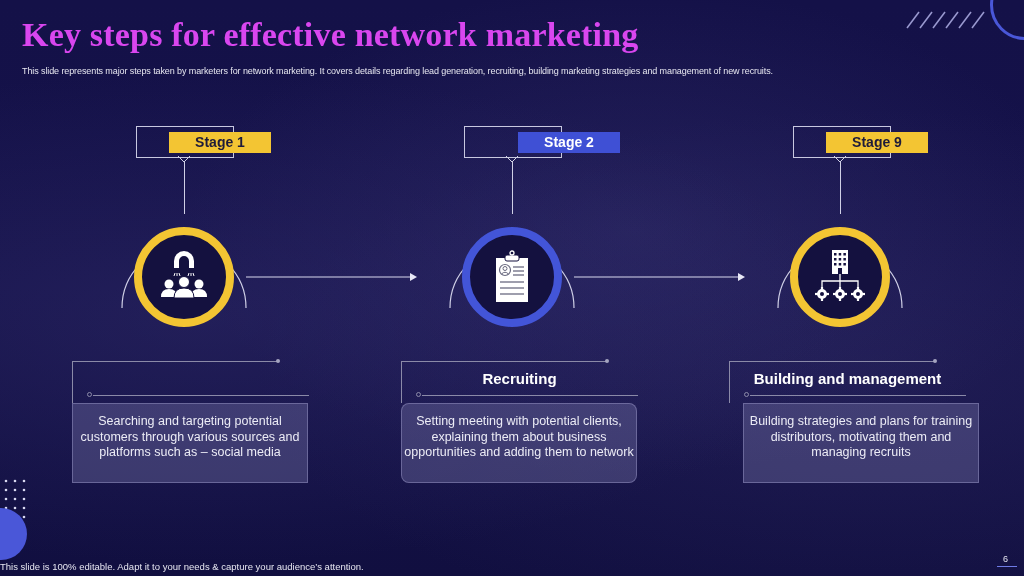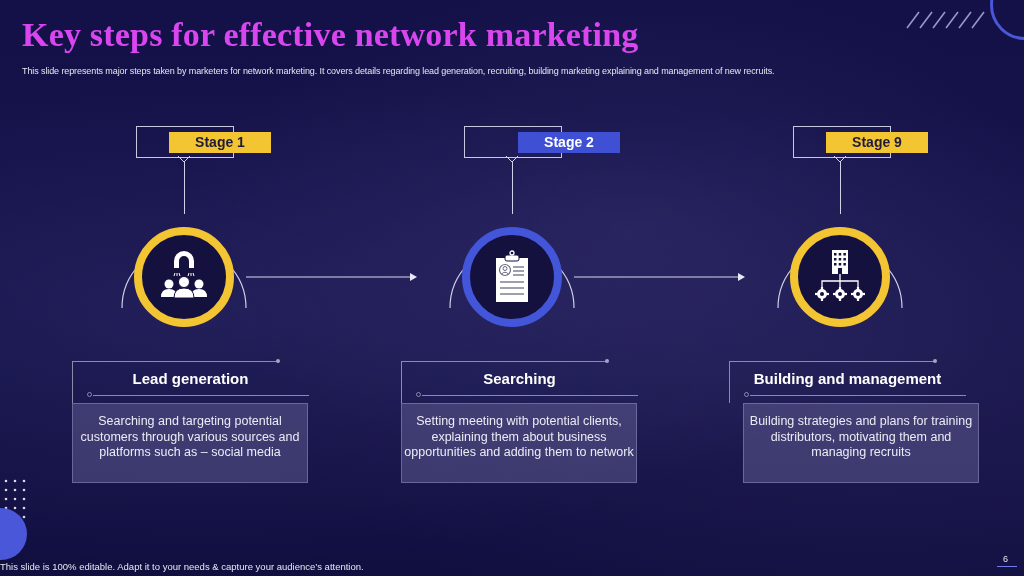--- a/index.html
+++ b/index.html
@@ -82,21 +82,21 @@
       position: absolute; left: 1003px; top: 554px; font-size: 9px; color: #e6e6f0;
     }
     .page-line { position: absolute; left: 997px; top: 566px; width: 20px; height: 1px; background: #6f7be6; }
   </style>
 </head>
 <body>
 
 <div class="bg"></div>
 
 <div class="title">Key steps for effective network marketing</div>
-<div class="subtitle">This slide represents major steps taken by marketers for network marketing. It covers details regarding lead generation, recruiting, building marketing explaining and management of new recruits.</div>
+<div class="subtitle">This slide represents major steps taken by marketers for network marketing. It covers details regarding lead generation, recruiting, building marketing strategies and management of new recruits.</div>
 
 <svg class="hatch" width="90" height="22" viewBox="0 0 90 22">
   <g stroke="#9a9ad0" stroke-width="1.6">
     <line x1="2" y1="20" x2="14" y2="4"></line>
     <line x1="15" y1="20" x2="27" y2="4"></line>
     <line x1="28" y1="20" x2="40" y2="4"></line>
     <line x1="41" y1="20" x2="53" y2="4"></line>
     <line x1="54" y1="20" x2="66" y2="4"></line>
     <line x1="67" y1="20" x2="79" y2="4"></line>
   </g>
@@ -155,21 +155,20 @@
         <path d="M18,49 Q18,39 28,39 Q38,39 38,49 Z" fill="#fff" stroke="#14113f" stroke-width="1"></path>
     </svg>
   </div>
   <svg class="arrow" style="left:246px;" width="172" height="12">
     <line x1="0" y1="6" x2="164" y2="6" stroke="#d8d8ee" stroke-width="1.2"></line>
     <polygon points="164,2 171,6 164,10" fill="#e8e8f6"></polygon>
   </svg>
   <div class="card-top" style="left:72px;">
     <div class="line-top" style="width:204px;"></div>
     <div class="dot-r" style="left:203px;"></div>
-    <div class="card-heading">Lead generation</div>
     <div class="dot-l"></div>
     <div class="line-bot" style="width:216px;"></div>
   </div>
   <div class="card-body" style="left:72px;">Searching and targeting potential customers through various sources and platforms such as – social media</div>
 </div>
 
 <div>
   <div class="stage-tag-frame" style="left:464px;"></div>
   <div class="stage-tag blue" style="left:482px;">Stage 2</div>
   <svg class="tag-notch" style="left:506px;" width="12" height="8">
@@ -197,25 +196,25 @@
       </g>
     </svg>
   </div>
   <svg class="arrow" style="left:574px;" width="172" height="12">
     <line x1="0" y1="6" x2="164" y2="6" stroke="#d8d8ee" stroke-width="1.2"></line>
     <polygon points="164,2 171,6 164,10" fill="#e8e8f6"></polygon>
   </svg>
   <div class="card-top" style="left:401px;">
     <div class="line-top" style="width:204px;"></div>
     <div class="dot-r" style="left:203px;"></div>
-    <div class="card-heading">Searching</div>
+    <div class="card-heading">Recruiting</div>
     <div class="dot-l"></div>
     <div class="line-bot" style="width:216px;"></div>
   </div>
-  <div class="card-body" style="left:401px;">Setting meeting with potential clients, explaining them about business opportunities and adding them to network</div>
+  <div class="card-body" style="left:401px;border-radius:8px;">Setting meeting with potential clients, explaining them about business opportunities and adding them to network</div>
 </div>
 
 <div>
   <div class="stage-tag-frame" style="left:793px;"></div>
   <div class="stage-tag yellow" style="left:790px;">Stage 9</div>
   <svg class="tag-notch" style="left:834px;" width="12" height="8">
       <polyline points="0,0 6,6 12,0" fill="none" stroke="#d0d0e6" stroke-width="1"></polyline>
     </svg>
   <div class="vline" style="left:840px;"></div>
   <svg class="arc" style="left:775px;" width="130" height="100">

